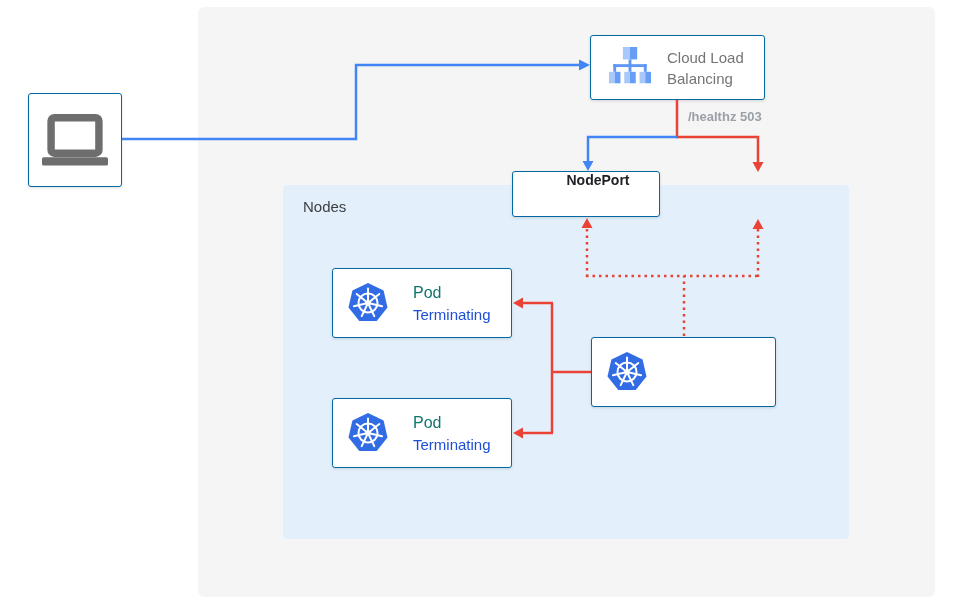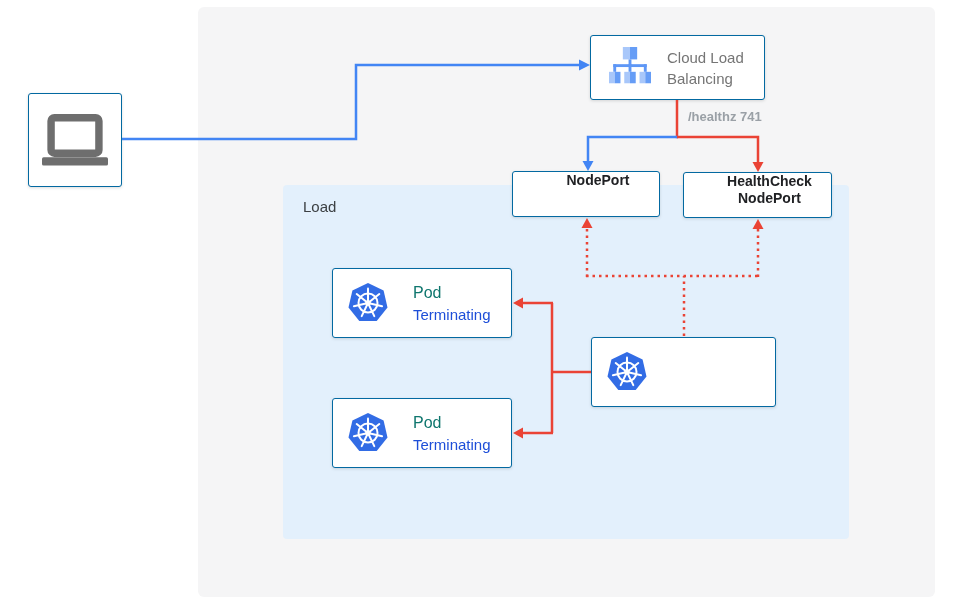--- a/index.html
+++ b/index.html
@@ -29,21 +29,21 @@
   .icon{flex:0 0 auto;display:block;}
 </style>
 </head>
 <body>
 
 <div class="stage">
 
   <div class="panel"></div>
 
   <div class="nodes-group">
-    <div class="nodes-label">Load</div>
+    <div class="nodes-label">Nodes</div>
   </div>
 
   <div class="card client-card">
     <svg class="icon" width="66" height="54" viewBox="0 0 80 64">
       <rect x="11" y="5" width="58" height="43" rx="4" fill="none" stroke="#6e6e6e" stroke-width="9"></rect>
       <rect x="0" y="53" width="80" height="10" rx="2" fill="#6e6e6e"></rect>
     </svg>
   </div>
 
   <div class="card clb-card">
@@ -58,29 +58,26 @@
       <rect x="2" y="26" width="6" height="12" fill="#a8c7fa"></rect>
       <rect x="8" y="26" width="6" height="12" fill="#669df6"></rect>
       <rect x="18" y="26" width="6" height="12" fill="#a8c7fa"></rect>
       <rect x="24" y="26" width="6" height="12" fill="#669df6"></rect>
       <rect x="34" y="26" width="6" height="12" fill="#a8c7fa"></rect>
       <rect x="40" y="26" width="6" height="12" fill="#669df6"></rect>
     </svg>
     <div class="clb-text">Cloud Load Balancing</div>
   </div>
 
-  <div class="healthz">/healthz 741</div>
+  <div class="healthz">/healthz 503</div>
 
   <div class="card port-card nodeport-card">
     <div>NodePort</div>
   </div>
 
-  <div class="card port-card hc-card">
-    <div class="hc-label">HealthCheck NodePort</div>
-  </div>
 
   <div class="card entity-card pod1-card">
     <svg class="icon" width="42" height="42" viewBox="-21 -21 42 42">
       <polygon points="0,-20 15.6,-12.5 19.5,4.5 8.7,18 -8.7,18 -19.5,4.5 -15.6,-12.5" fill="#326ce5"></polygon>
       <g stroke="#ffffff" stroke-width="2" stroke-linecap="round">
         <line x1="0" y1="0" x2="0" y2="-14.5"></line>
           <line x1="0" y1="0" x2="11.3" y2="-9"></line>
         <line x1="0" y1="0" x2="14.1" y2="3.2"></line>
           <line x1="0" y1="0" x2="6.3" y2="13.1"></line>
         <line x1="0" y1="0" x2="-6.3" y2="13.1"></line>

